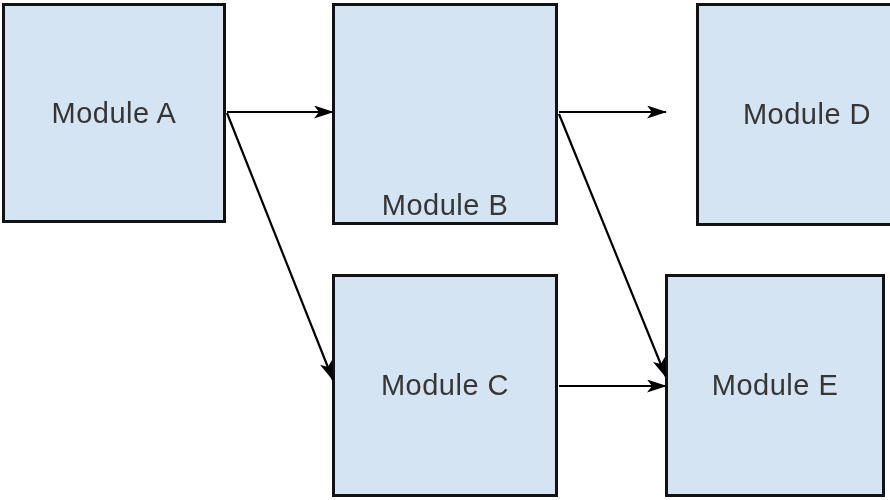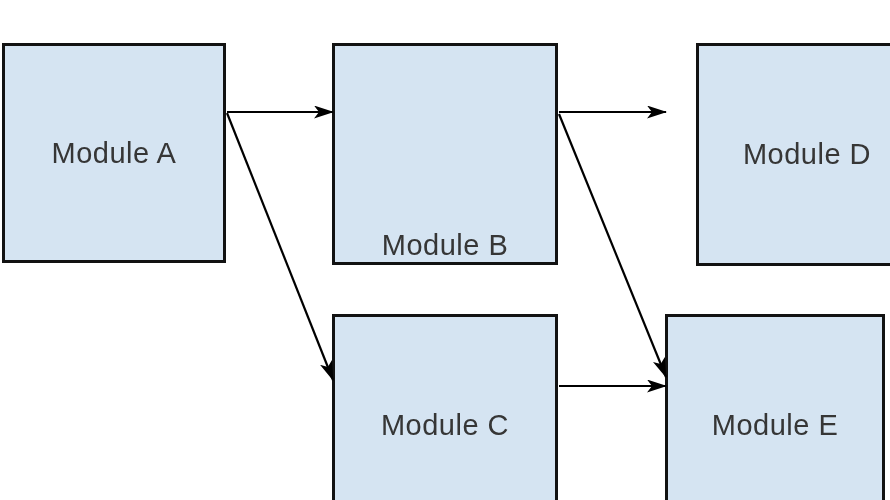--- a/index.html
+++ b/index.html
@@ -21,21 +21,20 @@
     width: 100%; height: 100%;
   }
   .node {
     position: absolute;
     box-sizing: border-box;
     background: var(--box-fill, #d5e4f2);
     border: 3px solid var(--box-border, #121212);
     display: flex;
     align-items: center;
     justify-content: center;
-    margin-top: 40px;
   }
   .node-label {
     font-size: 29px;
     letter-spacing: 0.5px;
     color: var(--label-text, #363636);
     white-space: nowrap;
     user-select: none;
   }
   svg.edges-layer {
     position: absolute;

